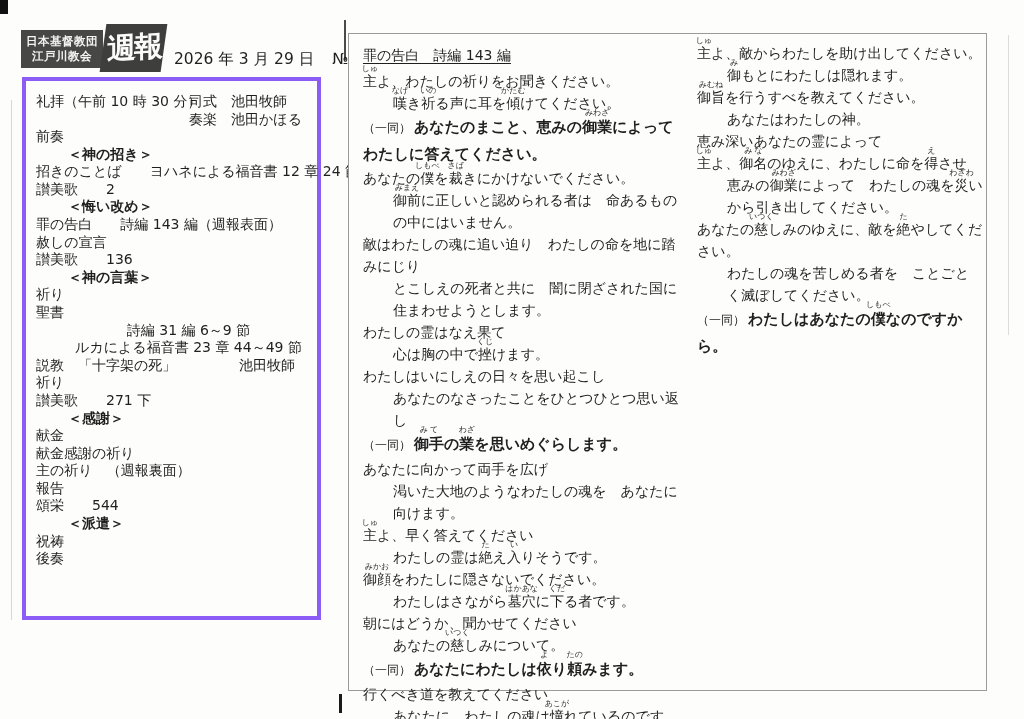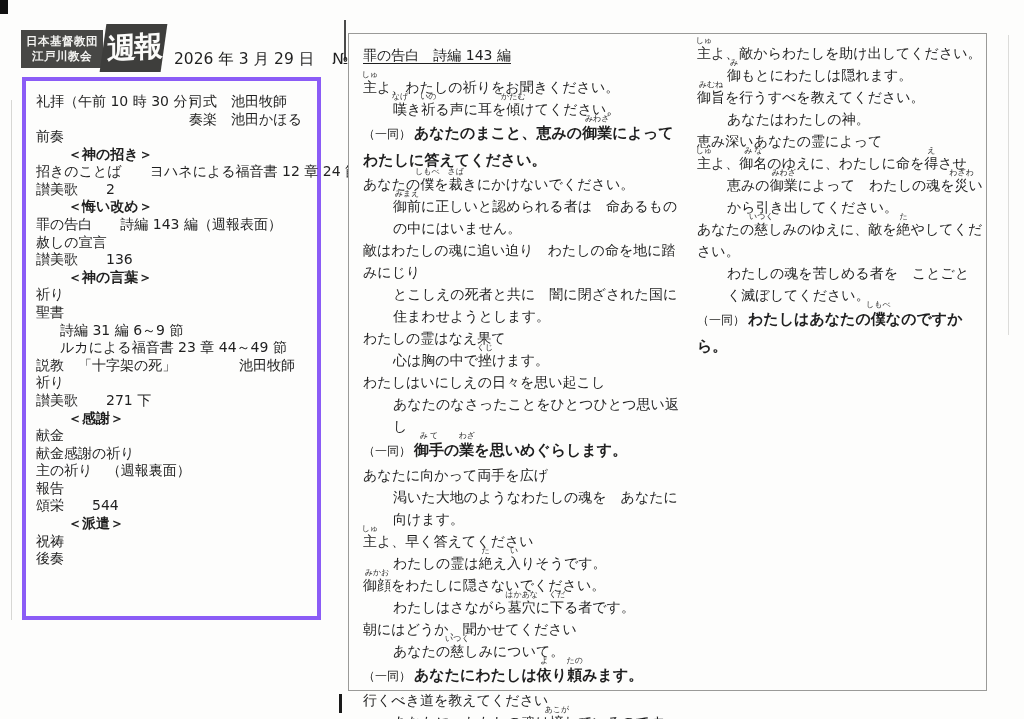--- a/index.html
+++ b/index.html
@@ -33,32 +33,32 @@
   .program-box{
     position:absolute;left:22px;top:77px;width:299px;height:543px;
     border:4px solid #8b5cf6;box-sizing:border-box;background:#fdfdfc;
     padding-top:11px;
   }
   .program-head{position:relative;font-size:14px;line-height:18px;padding-left:10px;height:36px;}
   .program-roles{position:absolute;left:163px;top:0;}
   .program-roles div{line-height:18px;white-space:nowrap;}
   .pline{position:relative;margin:0;font-size:14px;line-height:17.6px;padding-left:10px;white-space:nowrap;}
   .ph{font-weight:bold;padding-left:42px;}
-  .ps{padding-left:34px;}
+  .ps{padding-left:34px;text-align:center;}
   .pright{position:absolute;left:213px;top:0;}
   
   .psalm-box{
     position:absolute;left:348px;top:33px;width:639px;height:658px;
     border:1px solid #9a9a98;box-sizing:border-box;background:#fdfdfc;
   }
   .psalm-col1{position:absolute;left:14px;top:8px;width:322px;}
   .psalm-col2{position:absolute;left:348px;top:8px;width:286px;}
   .psalm-title{
     font-size:14px;line-height:26px;text-decoration:underline;text-underline-offset:3px;
-    margin-bottom:8px;
+    margin-bottom:2px;
   }
   .line{margin:0;font-size:14px;line-height:22px;}
   .v1{padding-left:30px;}
   .u{font-weight:bold;font-size:15px;line-height:26px;}
   .uprefix{font-weight:400;font-size:12px;margin-right:3px;}
   ruby{position:relative;}
   rt{
     position:absolute;left:50%;top:-8px;transform:translateX(-50%);
     font-size:8px;line-height:8px;white-space:nowrap;color:#2c2c2c;font-weight:400;font-family:Liberation Serif, serif;
   }

